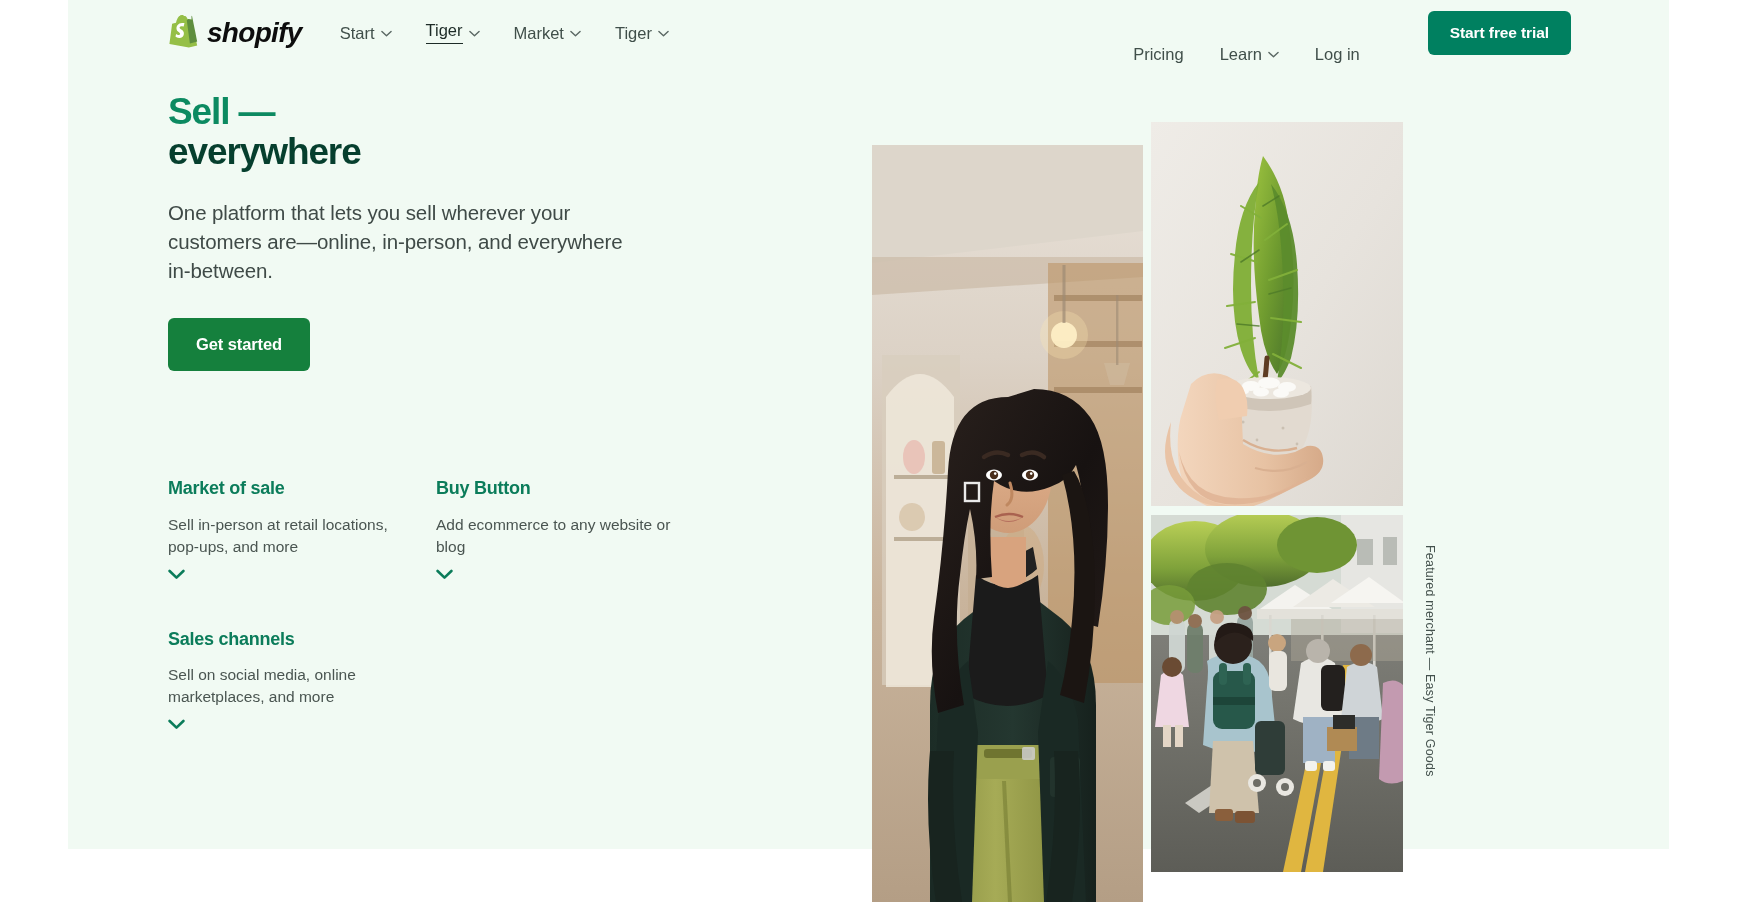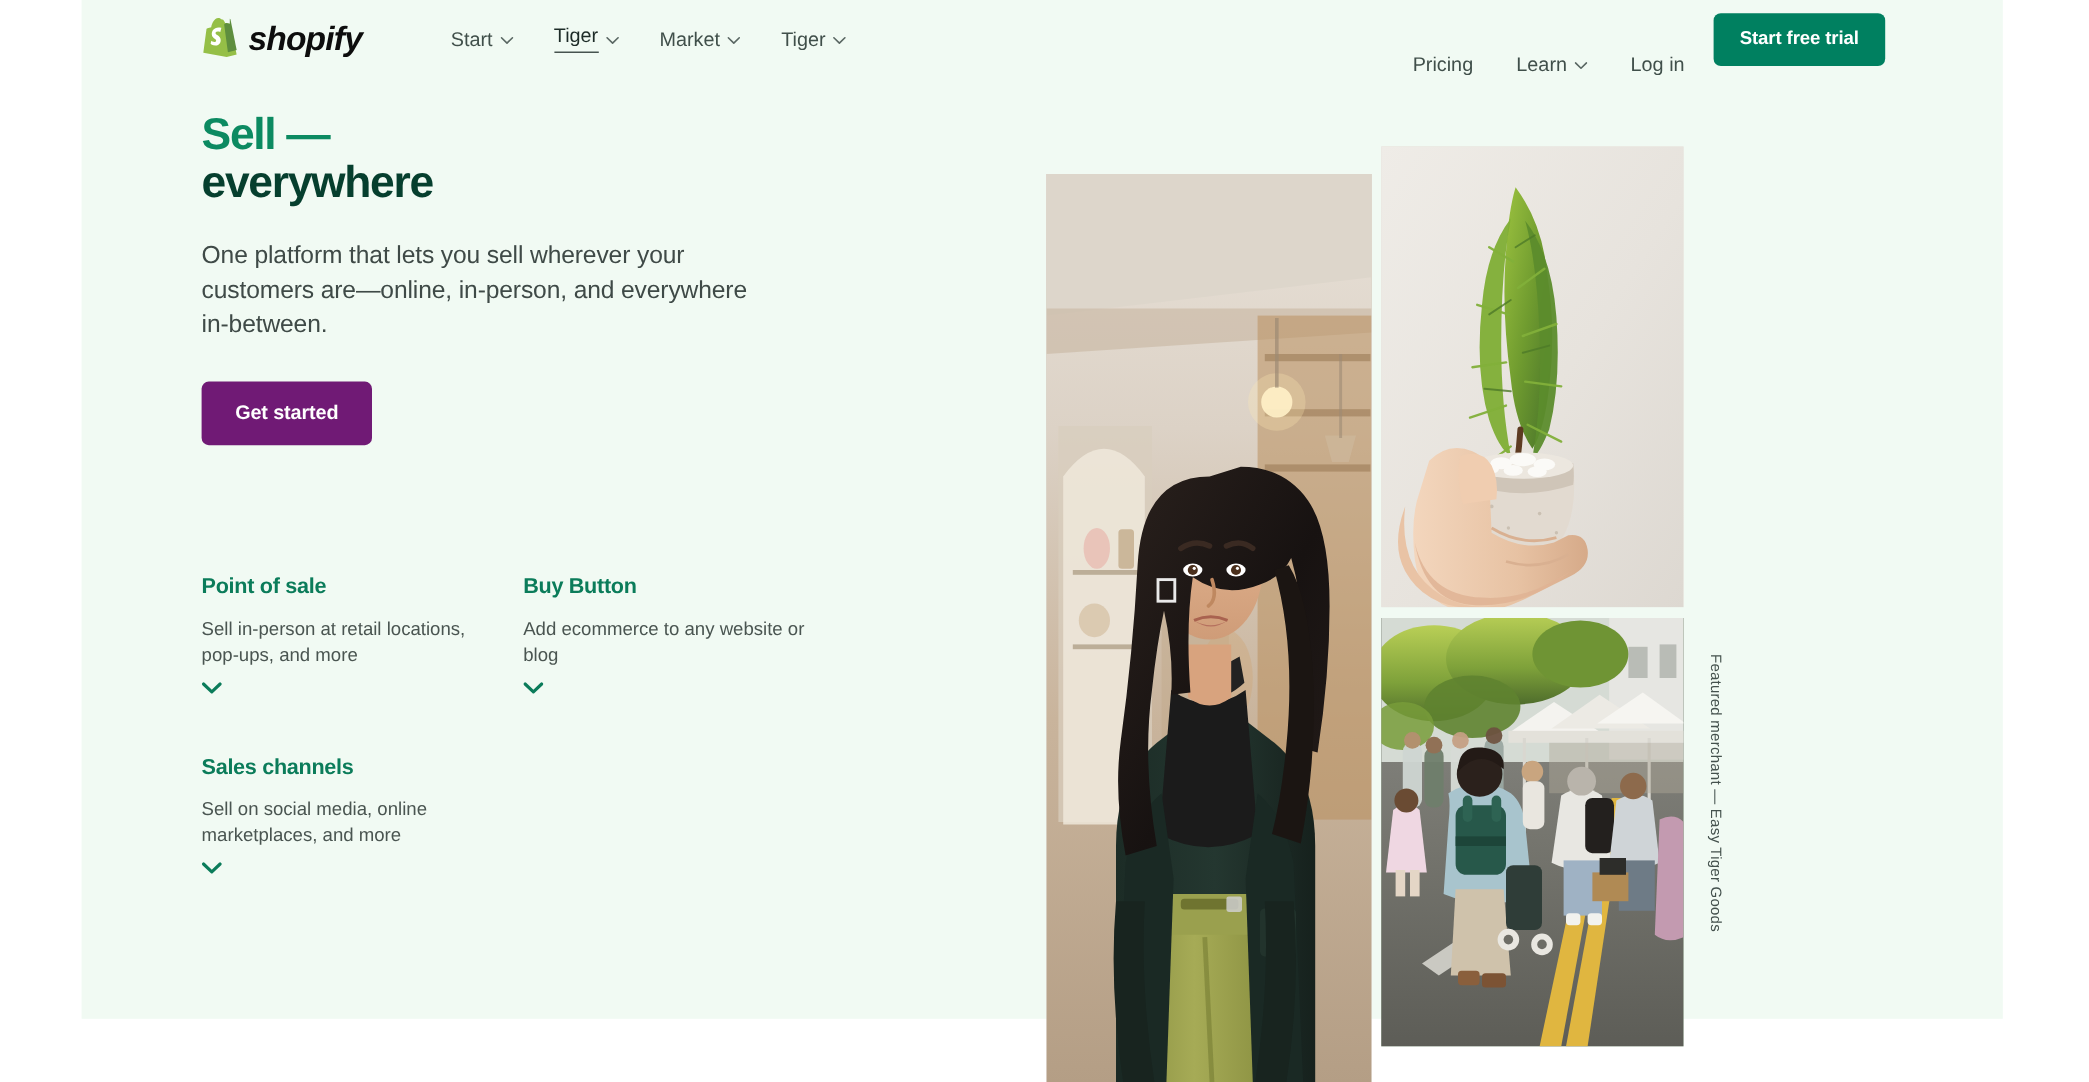--- a/index.html
+++ b/index.html
@@ -37,21 +37,20 @@
     width: 1741px;
     height: 66px;
     display: flex;
     align-items: center;
     z-index: 40;
   }
 
   .nav-left {
     display: flex;
     margin-left: 168px;
-    gap: 36px;
   }
 
   .logo {
     display: flex;
     align-items: center;
     gap: 7px;
     margin-right: 38px;
     cursor: pointer;
   }
   .logo-mark { width: 32px; height: 36px; display: block; }
@@ -94,21 +93,21 @@
   .nav-right {
     margin-left: auto;
     margin-right: 170px;
     display: flex;
     align-items: center;
   }
   .nav-right .nav-item { margin-right: 0; margin-top: 43px; }
   .nav-right .nav-item + .nav-item { margin-left: 36px; }
 
   .cta-btn {
-    margin-left: 24px;
+    margin-left: 68px;
     background: #008060;
     color: #ffffff;
     border: none;
     border-radius: 6px;
     font-family: "Liberation Sans", sans-serif;
     font-size: 15.5px;
     font-weight: 700;
     letter-spacing: -0.1px;
     padding: 14px 22px;
     cursor: pointer;
@@ -137,21 +136,21 @@
   .subcopy {
     font-size: 20.5px;
     line-height: 1.42;
     color: #3f4a47;
     letter-spacing: -0.1px;
     width: 470px;
   }
 
   .start-btn {
     margin-top: 33px;
-    background: #701a75;
+    background: #15803d;
     color: #ffffff;
     border: none;
     border-radius: 6px;
     font-family: "Liberation Sans", sans-serif;
     font-size: 16.5px;
     font-weight: 700;
     letter-spacing: -0.1px;
     padding: 18px 28px;
     cursor: pointer;
     line-height: 1;
@@ -601,21 +600,21 @@
       <span class="l2">everywhere</span>
     </h1>
     <p class="subcopy">One platform that lets you sell wherever your customers are—online, in-person, and everywhere in-between.</p>
     <button class="start-btn">Get started</button>
   </div>
 
   <div class="features">
 
 
     <div class="feature">
-      <div class="feature-title">Point of sale</div>
+      <div class="feature-title">Market of sale</div>
       <div class="feature-desc">Sell in-person at retail locations, pop-ups, and more</div>
       <span class="feature-chev">
         <svg viewBox="0 0 17 11" aria-hidden="true">
             <path d="M1.6 2 L8.5 8.6 L15.4 2" stroke="#0b7c5a" stroke-width="2.6" fill="none" stroke-linecap="round" stroke-linejoin="round"></path>
           </svg>
       </span>
     </div>
 
     <div class="feature">
       <div class="feature-title">Buy Button</div>

